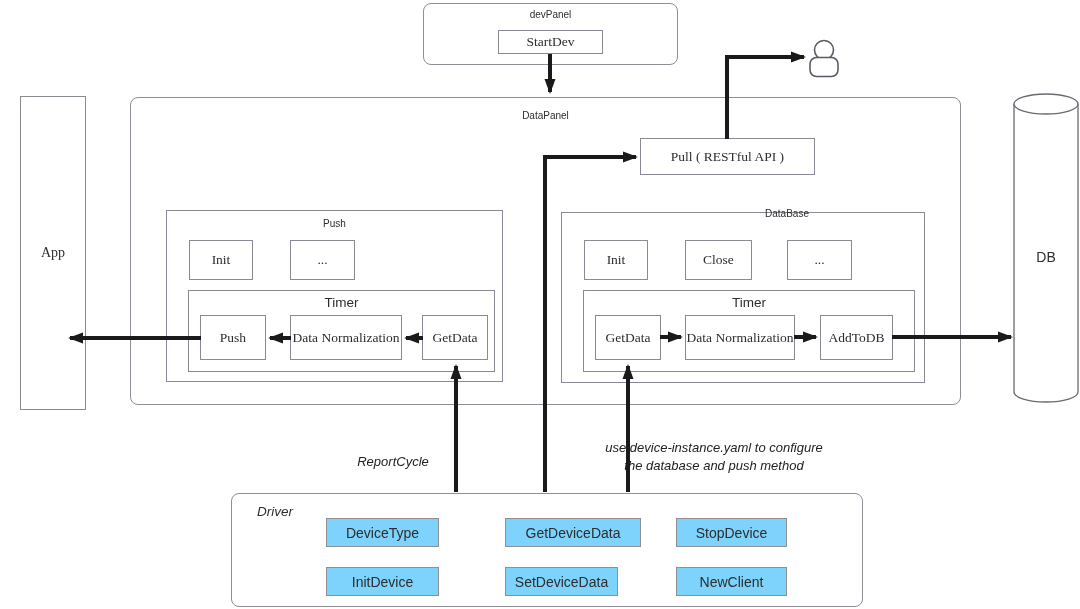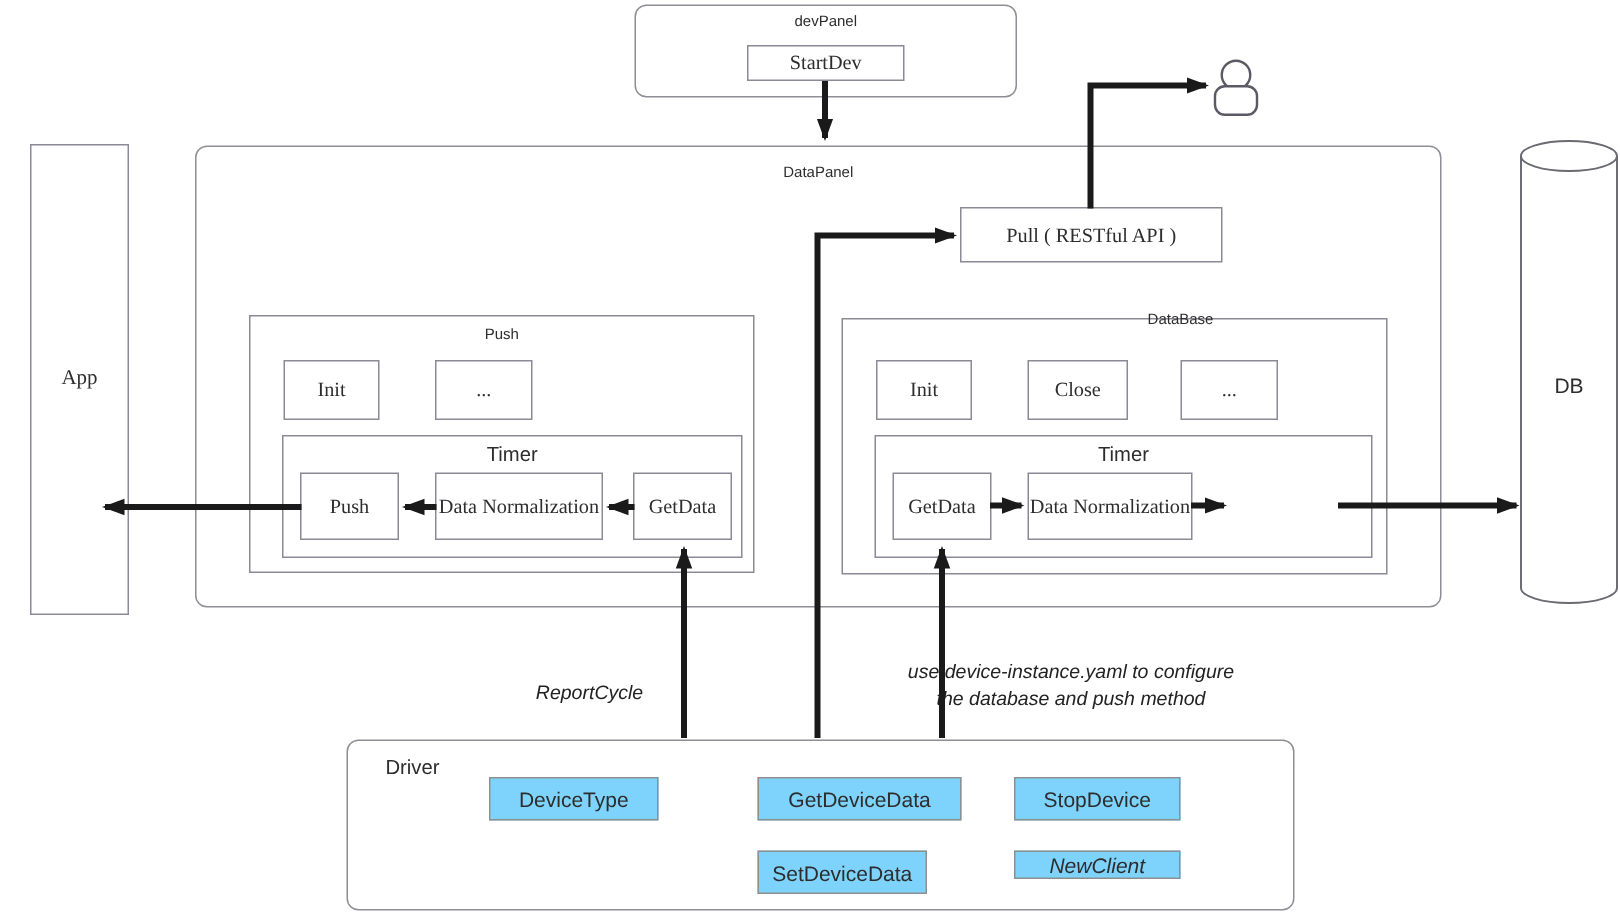--- a/index.html
+++ b/index.html
@@ -85,37 +85,43 @@
     <span>...</span>
   </div>
   <div class="box" style="left:583px;top:290px;width:332px;height:82px;"></div>
   <div class="box-title" style="left:583px;width:332px;top:295px;font-size:13.5px;">Timer</div>
   <div class="box" style="left:595px;top:315px;width:66px;height:45px;">
     <span>GetData</span>
   </div>
   <div class="box" style="left:685px;top:315px;width:110px;height:45px;">
     <span>Data Normalization</span>
   </div>
+  <div class="box" style="left:820px;top:315px;width:73px;height:45px;">
+    <span>AddToDB</span>
+  </div>
 
   <div class="container-box rounded" style="left:231px;top:493px;width:632px;height:114px;">
-    <div class="corner-label" style="left:25px;top:10px;">Driver</div>
+    <div class="corner-label" style="left:25px;top:10px;font-style:italic;">Driver</div>
   </div>
   <div class="gray-btn" style="left:326px;top:518px;width:113px;height:29px;">
     <span>DeviceType</span>
   </div>
   <div class="gray-btn" style="left:505px;top:518px;width:136px;height:29px;">
     <span>GetDeviceData</span>
   </div>
   <div class="gray-btn" style="left:676px;top:518px;width:111px;height:29px;">
     <span>StopDevice</span>
   </div>
+  <div class="gray-btn" style="left:326px;top:567px;width:113px;height:29px;">
+    <span>InitDevice</span>
+  </div>
   <div class="gray-btn" style="left:505px;top:567px;width:113px;height:29px;">
     <span>SetDeviceData</span>
   </div>
-  <div class="gray-btn" style="left:676px;top:567px;width:111px;height:19px;font-style:italic;">
+  <div class="gray-btn" style="left:676px;top:567px;width:111px;height:29px;">
     <span>NewClient</span>
   </div>
 
   <div class="annotation" style="left:343px;top:453px;width:100px;">ReportCycle</div>
   <div class="annotation" style="left:593px;top:439px;width:242px;">
     <div>use device-instance.yaml to configure</div>
     <div>the database and push method</div>
   </div>
 
   <svg id="arrow-overlay" viewBox="0 0 1080 609">

